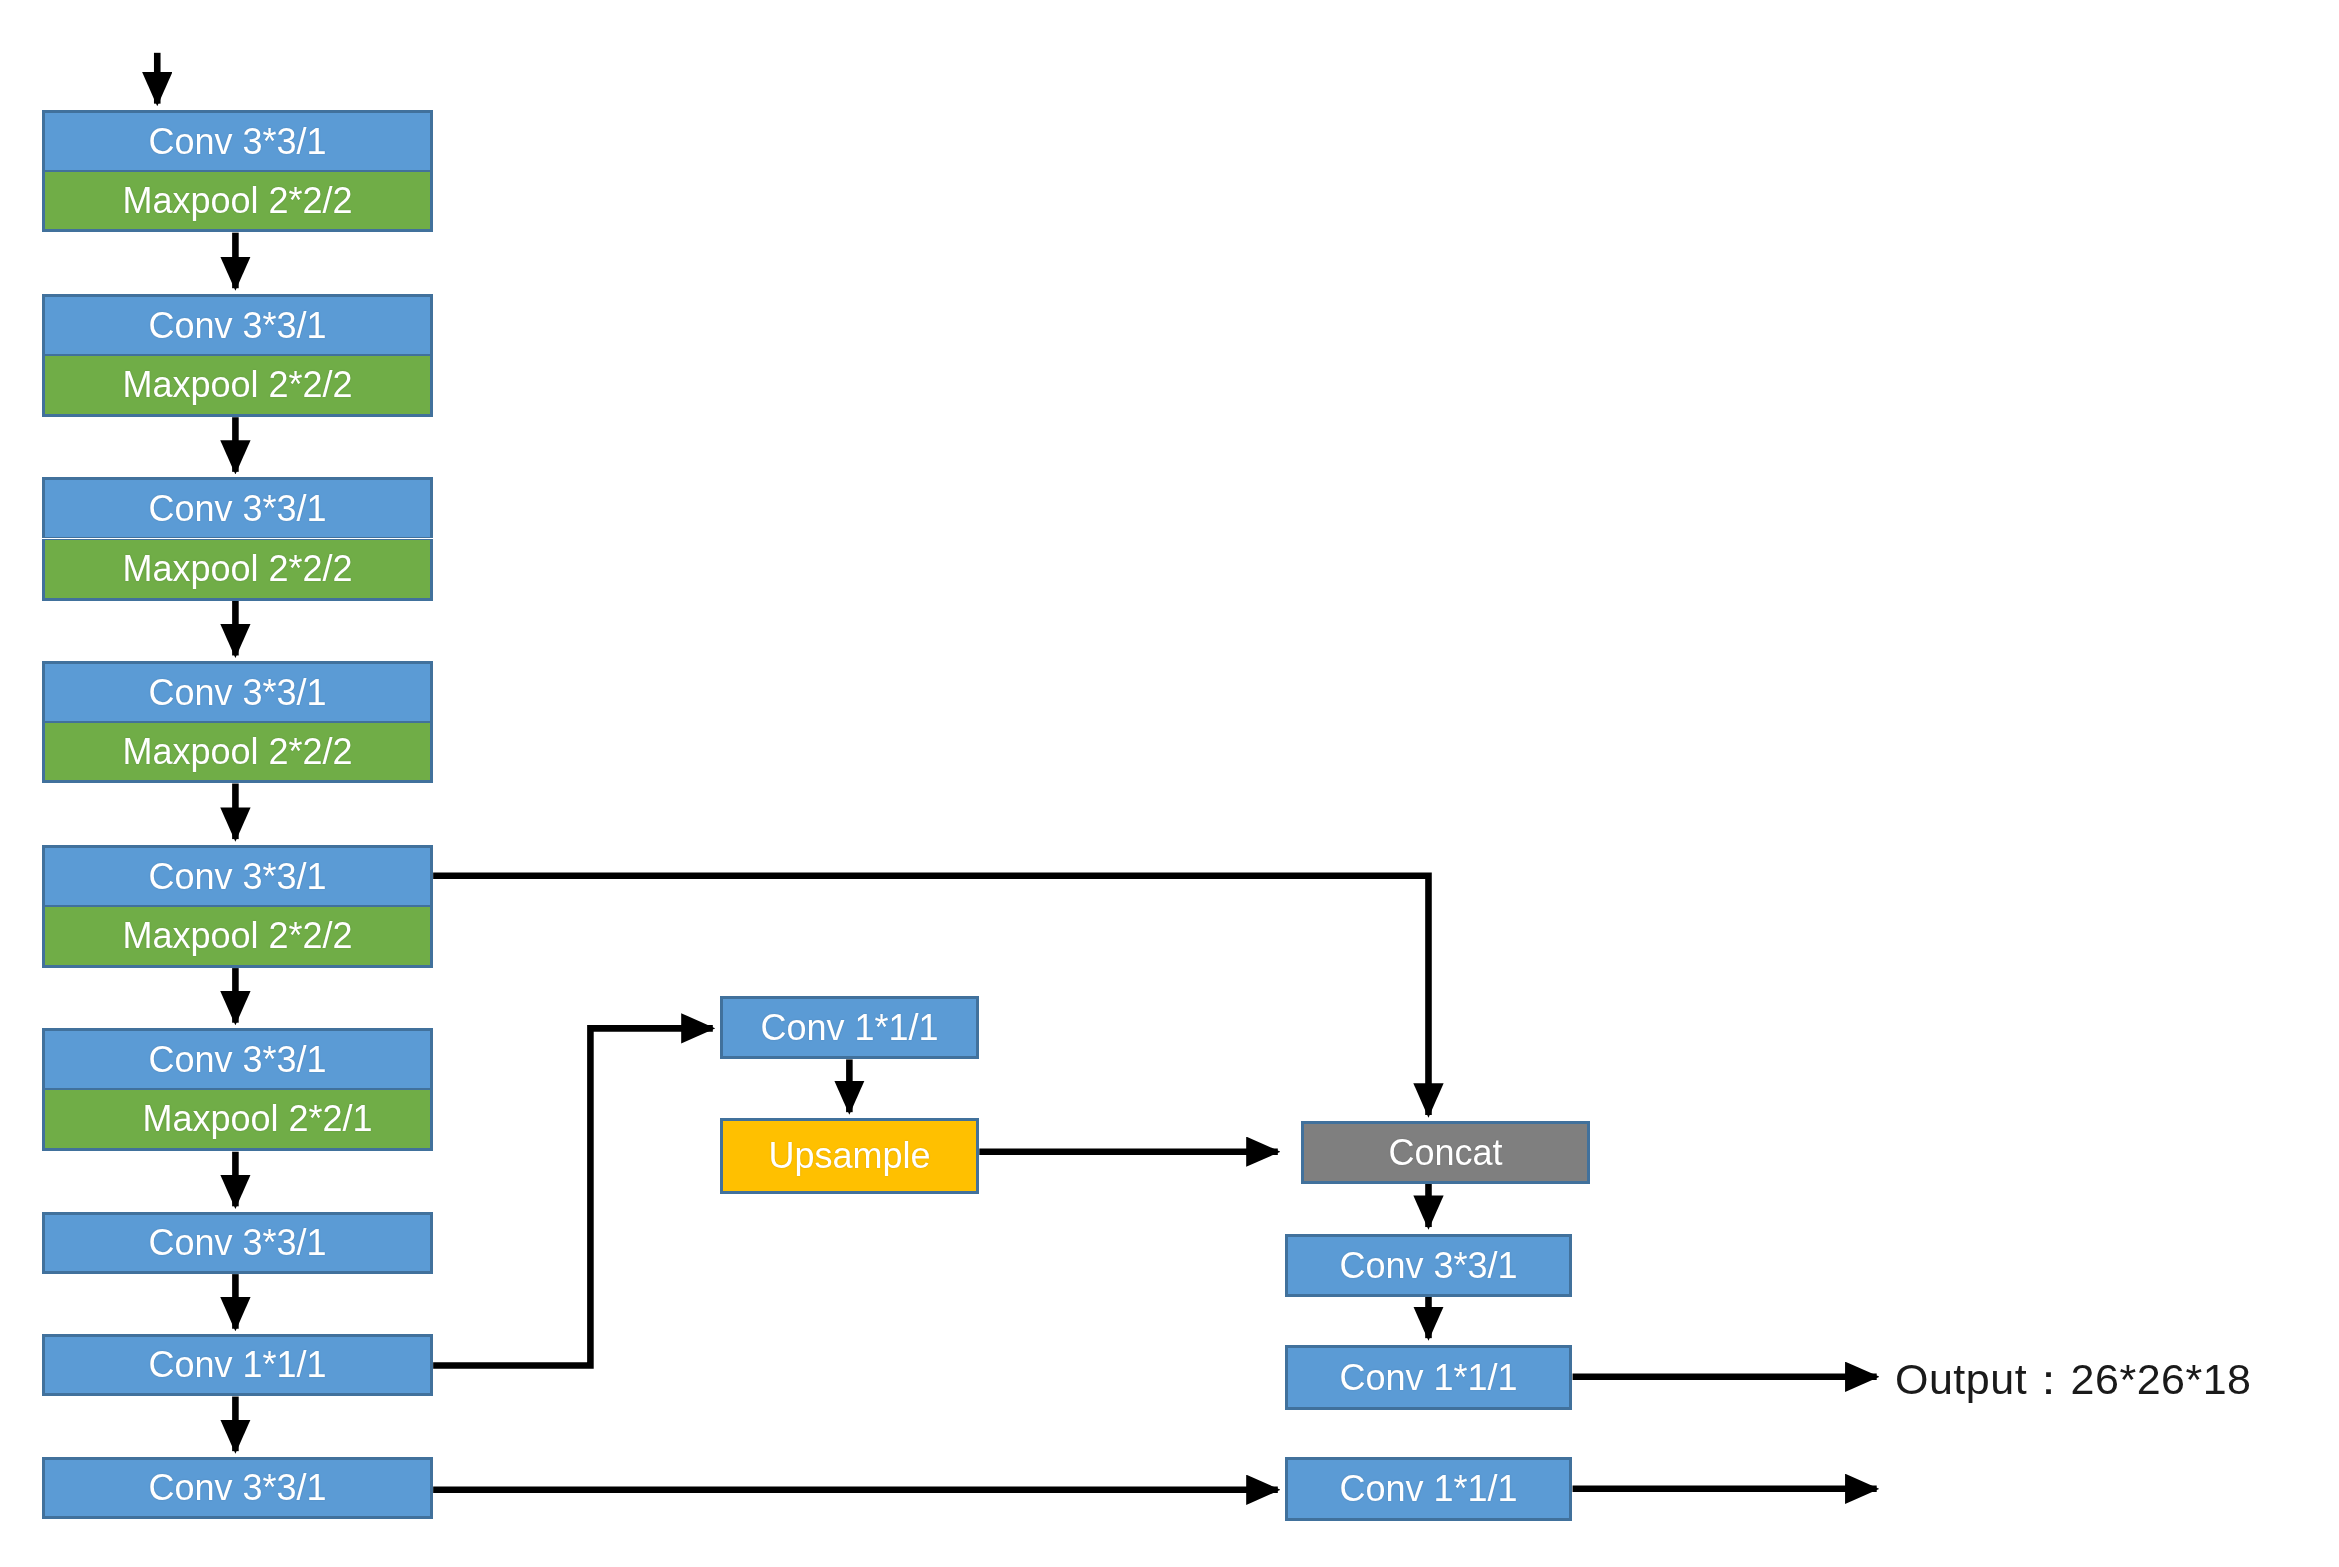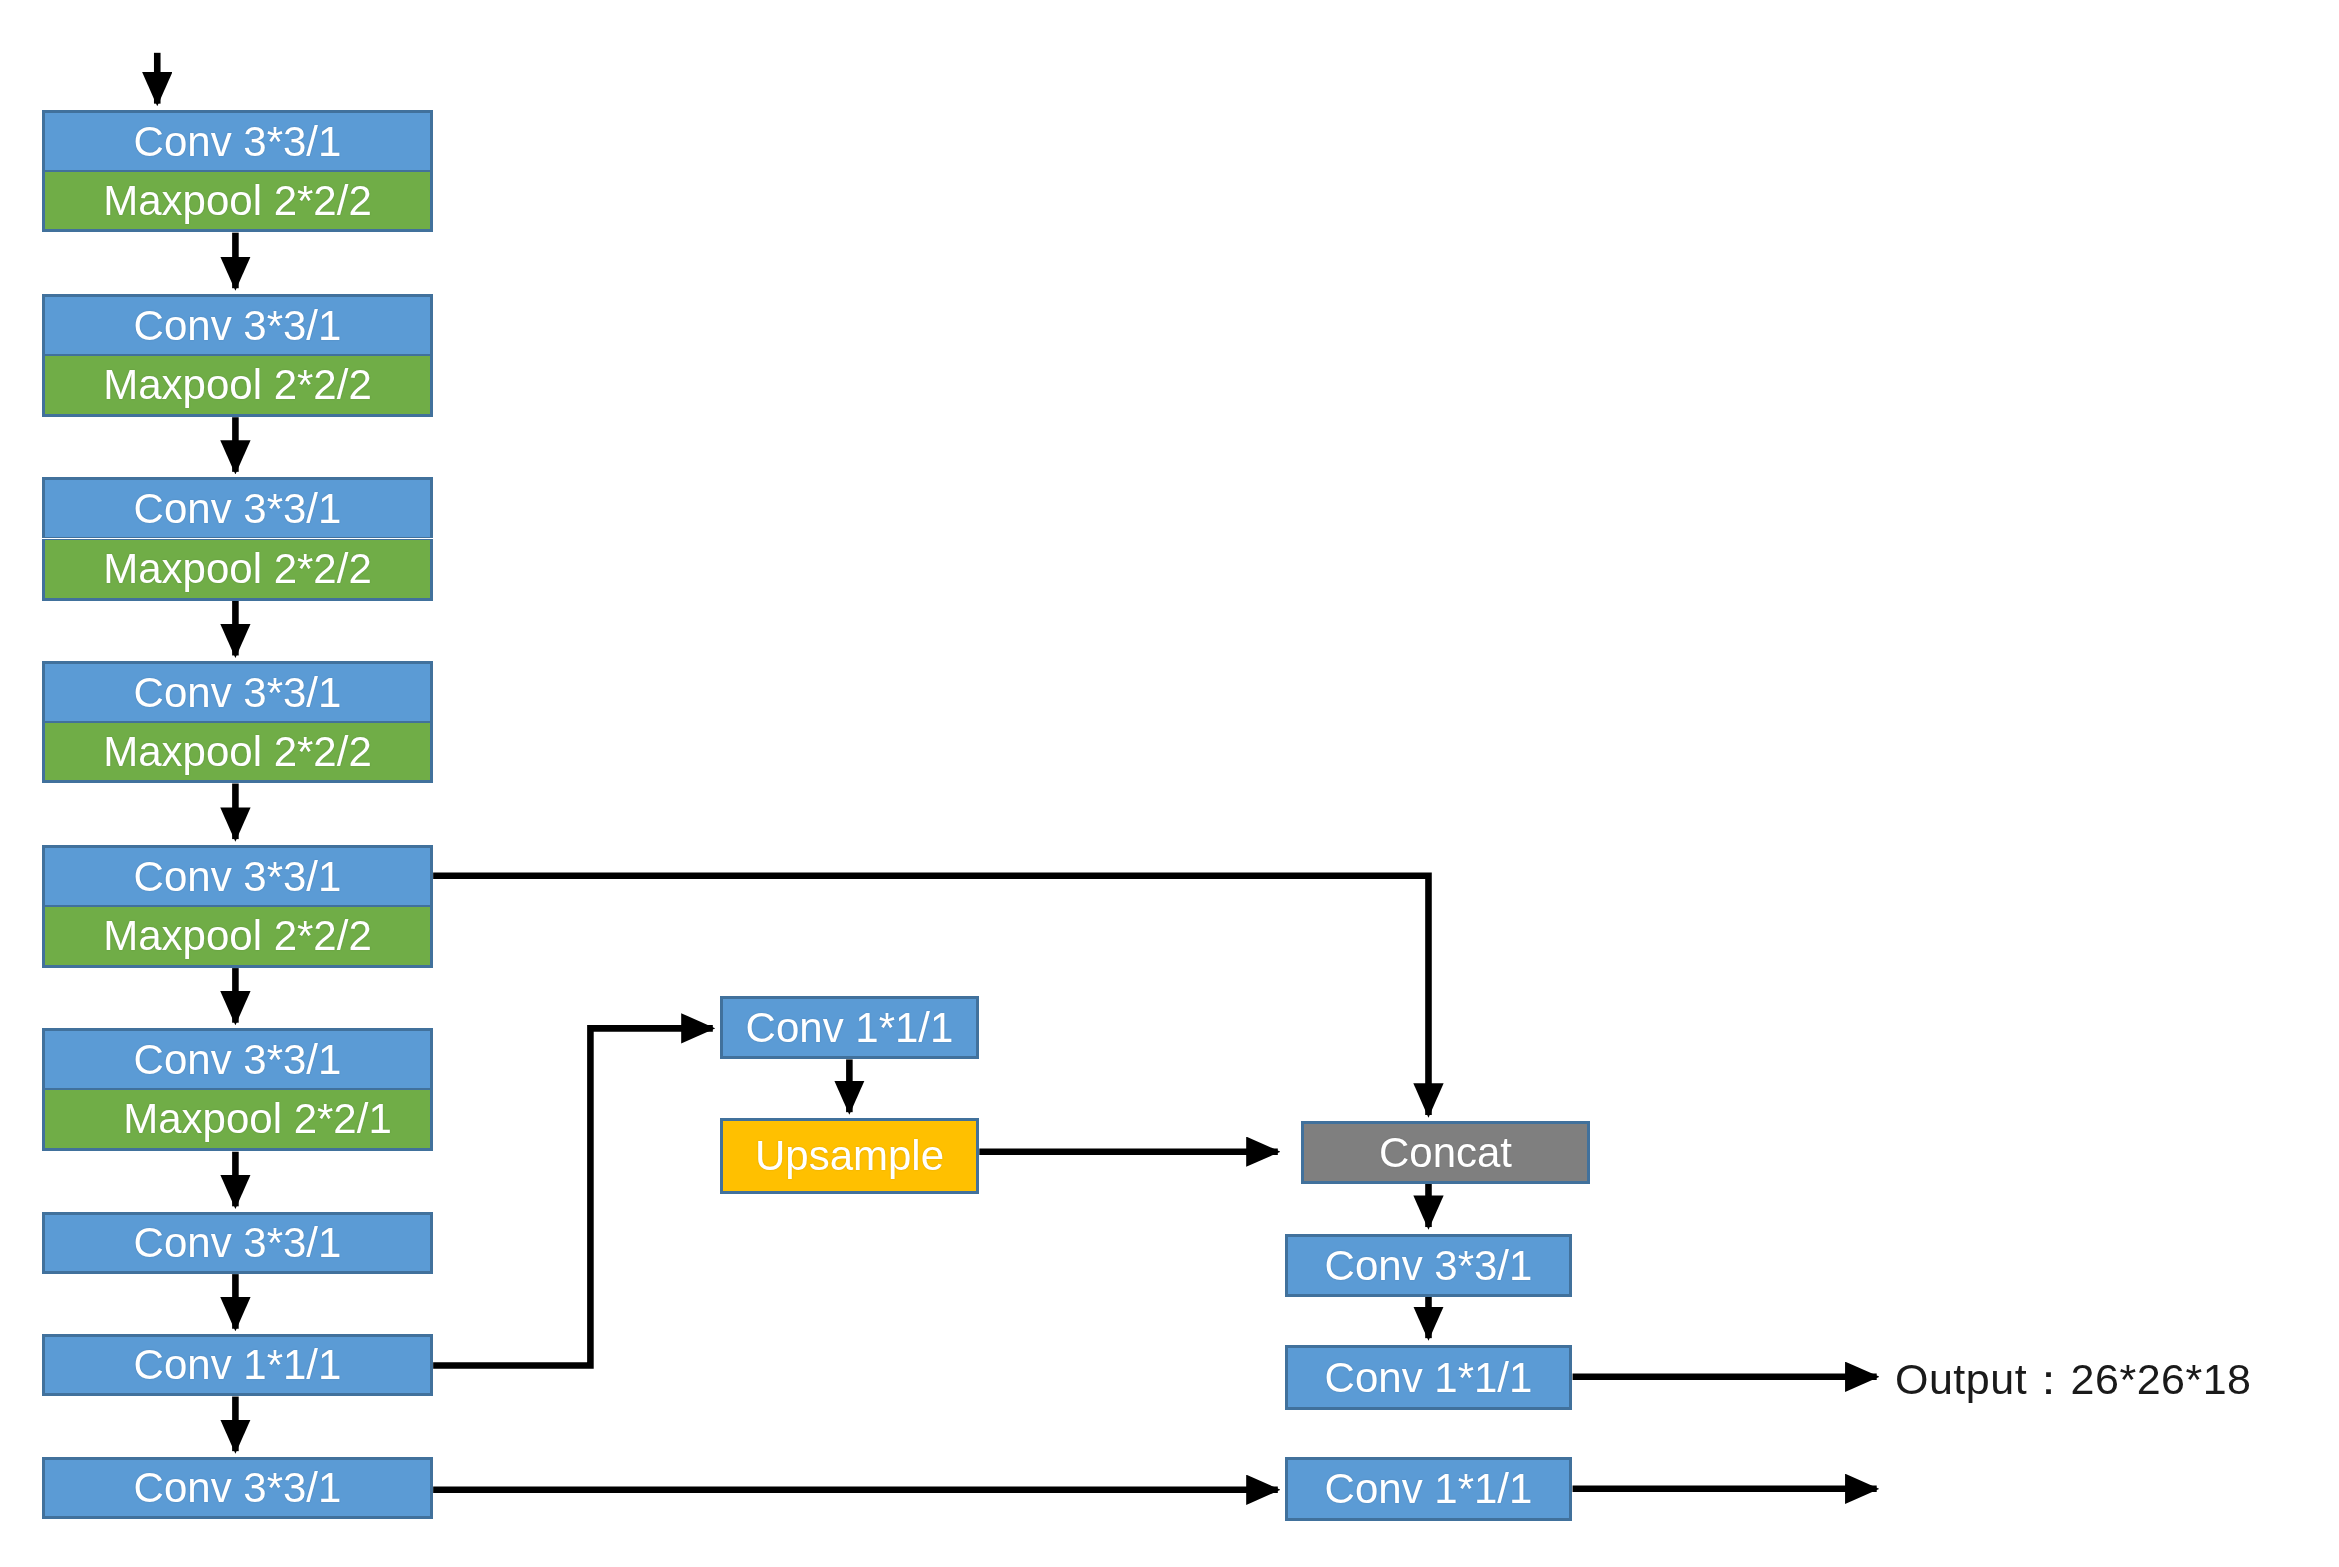--- a/index.html
+++ b/index.html
@@ -17,21 +17,21 @@
     pointer-events: none;
   }
   .node {
     position: absolute;
     box-sizing: border-box;
     border-style: solid;
     border-width: 3.8px;
     display: flex;
     align-items: center;
     justify-content: center;
-    font-size: 42px;
+    font-size: 36px;
     color: #ffffff;
     white-space: nowrap;
     text-shadow: 0 0 1.9px rgba(0,0,0,0.15);
   }
   .pair-bottom { border-top-width: 1.9px; }
   .pair-top    { border-bottom-width: 1.9px; }
   .flow-label {
     position: absolute;
     font-size: 43px;
     color: #1a1a1a;

